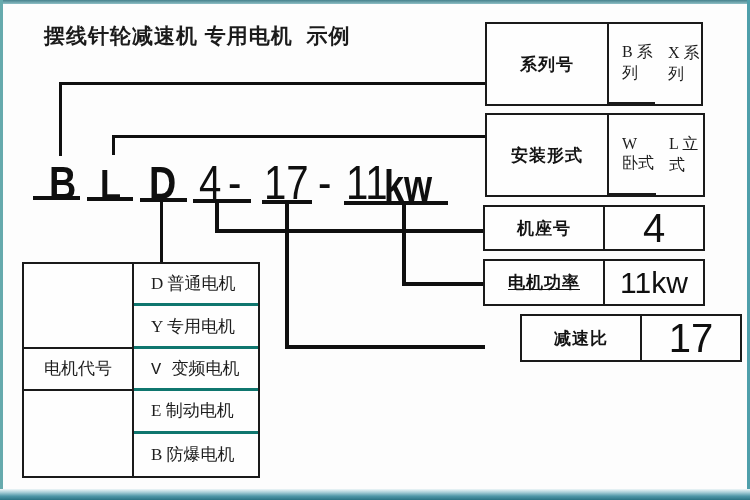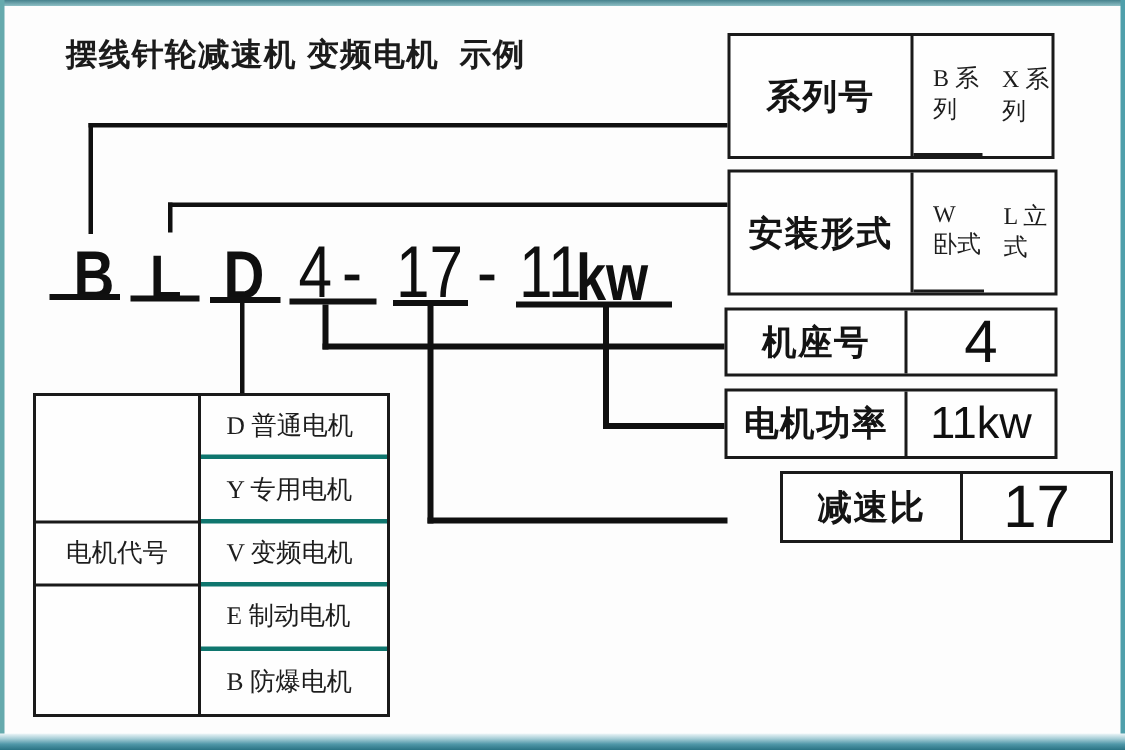--- a/index.html
+++ b/index.html
@@ -27,21 +27,21 @@
   .seg.num   { font-weight:400; }
   .ul { position:absolute; height:4px; background:#101010; }
   
   .hline { position:absolute; height:3px; background:#101010; }
   .vline { position:absolute; width:3px;  background:#101010; }
   .thick { height:4px; }
   .wide  { width:4px; }
   
   .lbox { position:absolute; border:2px solid #1a1a1a; background:#fefefe; display:flex; }
   .lbox .lab { display:flex; align-items:center; justify-content:center;
-               font-weight:700; font-size:23px; letter-spacing:1px; }
+               font-weight:700; font-size:17px; letter-spacing:1px; }
   .lbox .vals { border-left:2px solid #1a1a1a; flex:1; display:flex; }
   .lbox .opt { flex:1; display:flex; align-items:center; padding-left:13px;
                font-family:"Liberation Serif", serif; font-size:16px; color:#1d1d1d; }
   .lbox .opt.divided { border-bottom:2px solid #1a1a1a; }
   .lbox .bigval { border-left:2px solid #1a1a1a; flex:1; display:flex;
                   align-items:center; justify-content:center; font-weight:400; color:#0f0f0f; }
   
   .mtable { position:absolute; left:22px; top:262px; width:238px; height:216px;
             border:2px solid #1a1a1a; background:#fefefe; }
   .mt-vline { position:absolute; left:108px; top:0; bottom:0; width:2px; background:#1a1a1a; }
@@ -58,21 +58,21 @@
 </head>
 <body>
 
 <div id="canvas">
 
   <div class="frame-top"></div>
   <div class="frame-left"></div>
   <div class="frame-right"></div>
   <div class="frame-bottom"></div>
 
-  <div class="title">摆线针轮减速机 变频电机  示例</div>
+  <div class="title">摆线针轮减速机 专用电机  示例</div>
 
   <div class="seg heavy" style="left:49px;  top:160px; font-size:46px;">B</div>
   <div class="seg heavy" style="left:100px; top:164px; font-size:42px; font-weight:700;">L</div>
   <div class="seg heavy" style="left:149px; top:160px; font-size:46px;">D</div>
   <div class="seg num" style="left:199px; top:158px; font-size:49px;">4</div>
   <div class="seg num" style="left:228px; top:158px; font-size:49px;">-</div>
   <div class="seg num" style="left:264px; top:158px; font-size:49px;">17</div>
   <div class="seg num" style="left:318px; top:158px; font-size:49px;">-</div>
   <div class="seg num" style="left:346px; top:158px; font-size:49px;">11</div>
   <div class="seg heavy" style="left:384px; top:164px; font-size:44px;">kw</div>
@@ -111,34 +111,34 @@
       <div class="opt">L 立式</div>
     </div>
   </div>
 
   <div class="lbox" style="left:483px; top:205px; width:222px; height:46px;">
     <div class="lab" style="width:118px;">机座号</div>
     <div class="bigval" style="font-size:40px;">4</div>
   </div>
 
   <div class="lbox" style="left:483px; top:259px; width:222px; height:47px;">
-    <div class="lab" style="width:118px;">电机功率</div>
+    <div class="lab" style="width:118px;text-decoration:underline;">电机功率</div>
     <div class="bigval" style="font-size:30px;">11kw</div>
   </div>
 
   <div class="lbox" style="left:483px; top:314px; width:222px; height:48px;margin-left:37px;">
     <div class="lab" style="width:118px;">减速比</div>
     <div class="bigval" style="font-size:40px;">17</div>
   </div>
 
   <div class="mtable">
     <div class="mt-leftcell lc-top"></div>
     <div class="mt-leftcell lc-mid">电机代号</div>
     <div class="mt-leftcell lc-bot"></div>
     <div class="mt-vline"></div>
     <div class="mt-entry divided" style="top:0;">D 普通电机</div>
     <div class="mt-entry divided" style="top:20%;">Y 专用电机</div>
-    <div class="mt-entry divided" style="top:40%;">V 变频电机</div>
+    <div class="mt-entry divided" style="top:40%;font-family:Liberation Mono, monospace;">V 变频电机</div>
     <div class="mt-entry divided" style="top:60%;">E 制动电机</div>
     <div class="mt-entry" style="top:80%;">B 防爆电机</div>
   </div>
 
 </div>
 
 </body></html>

